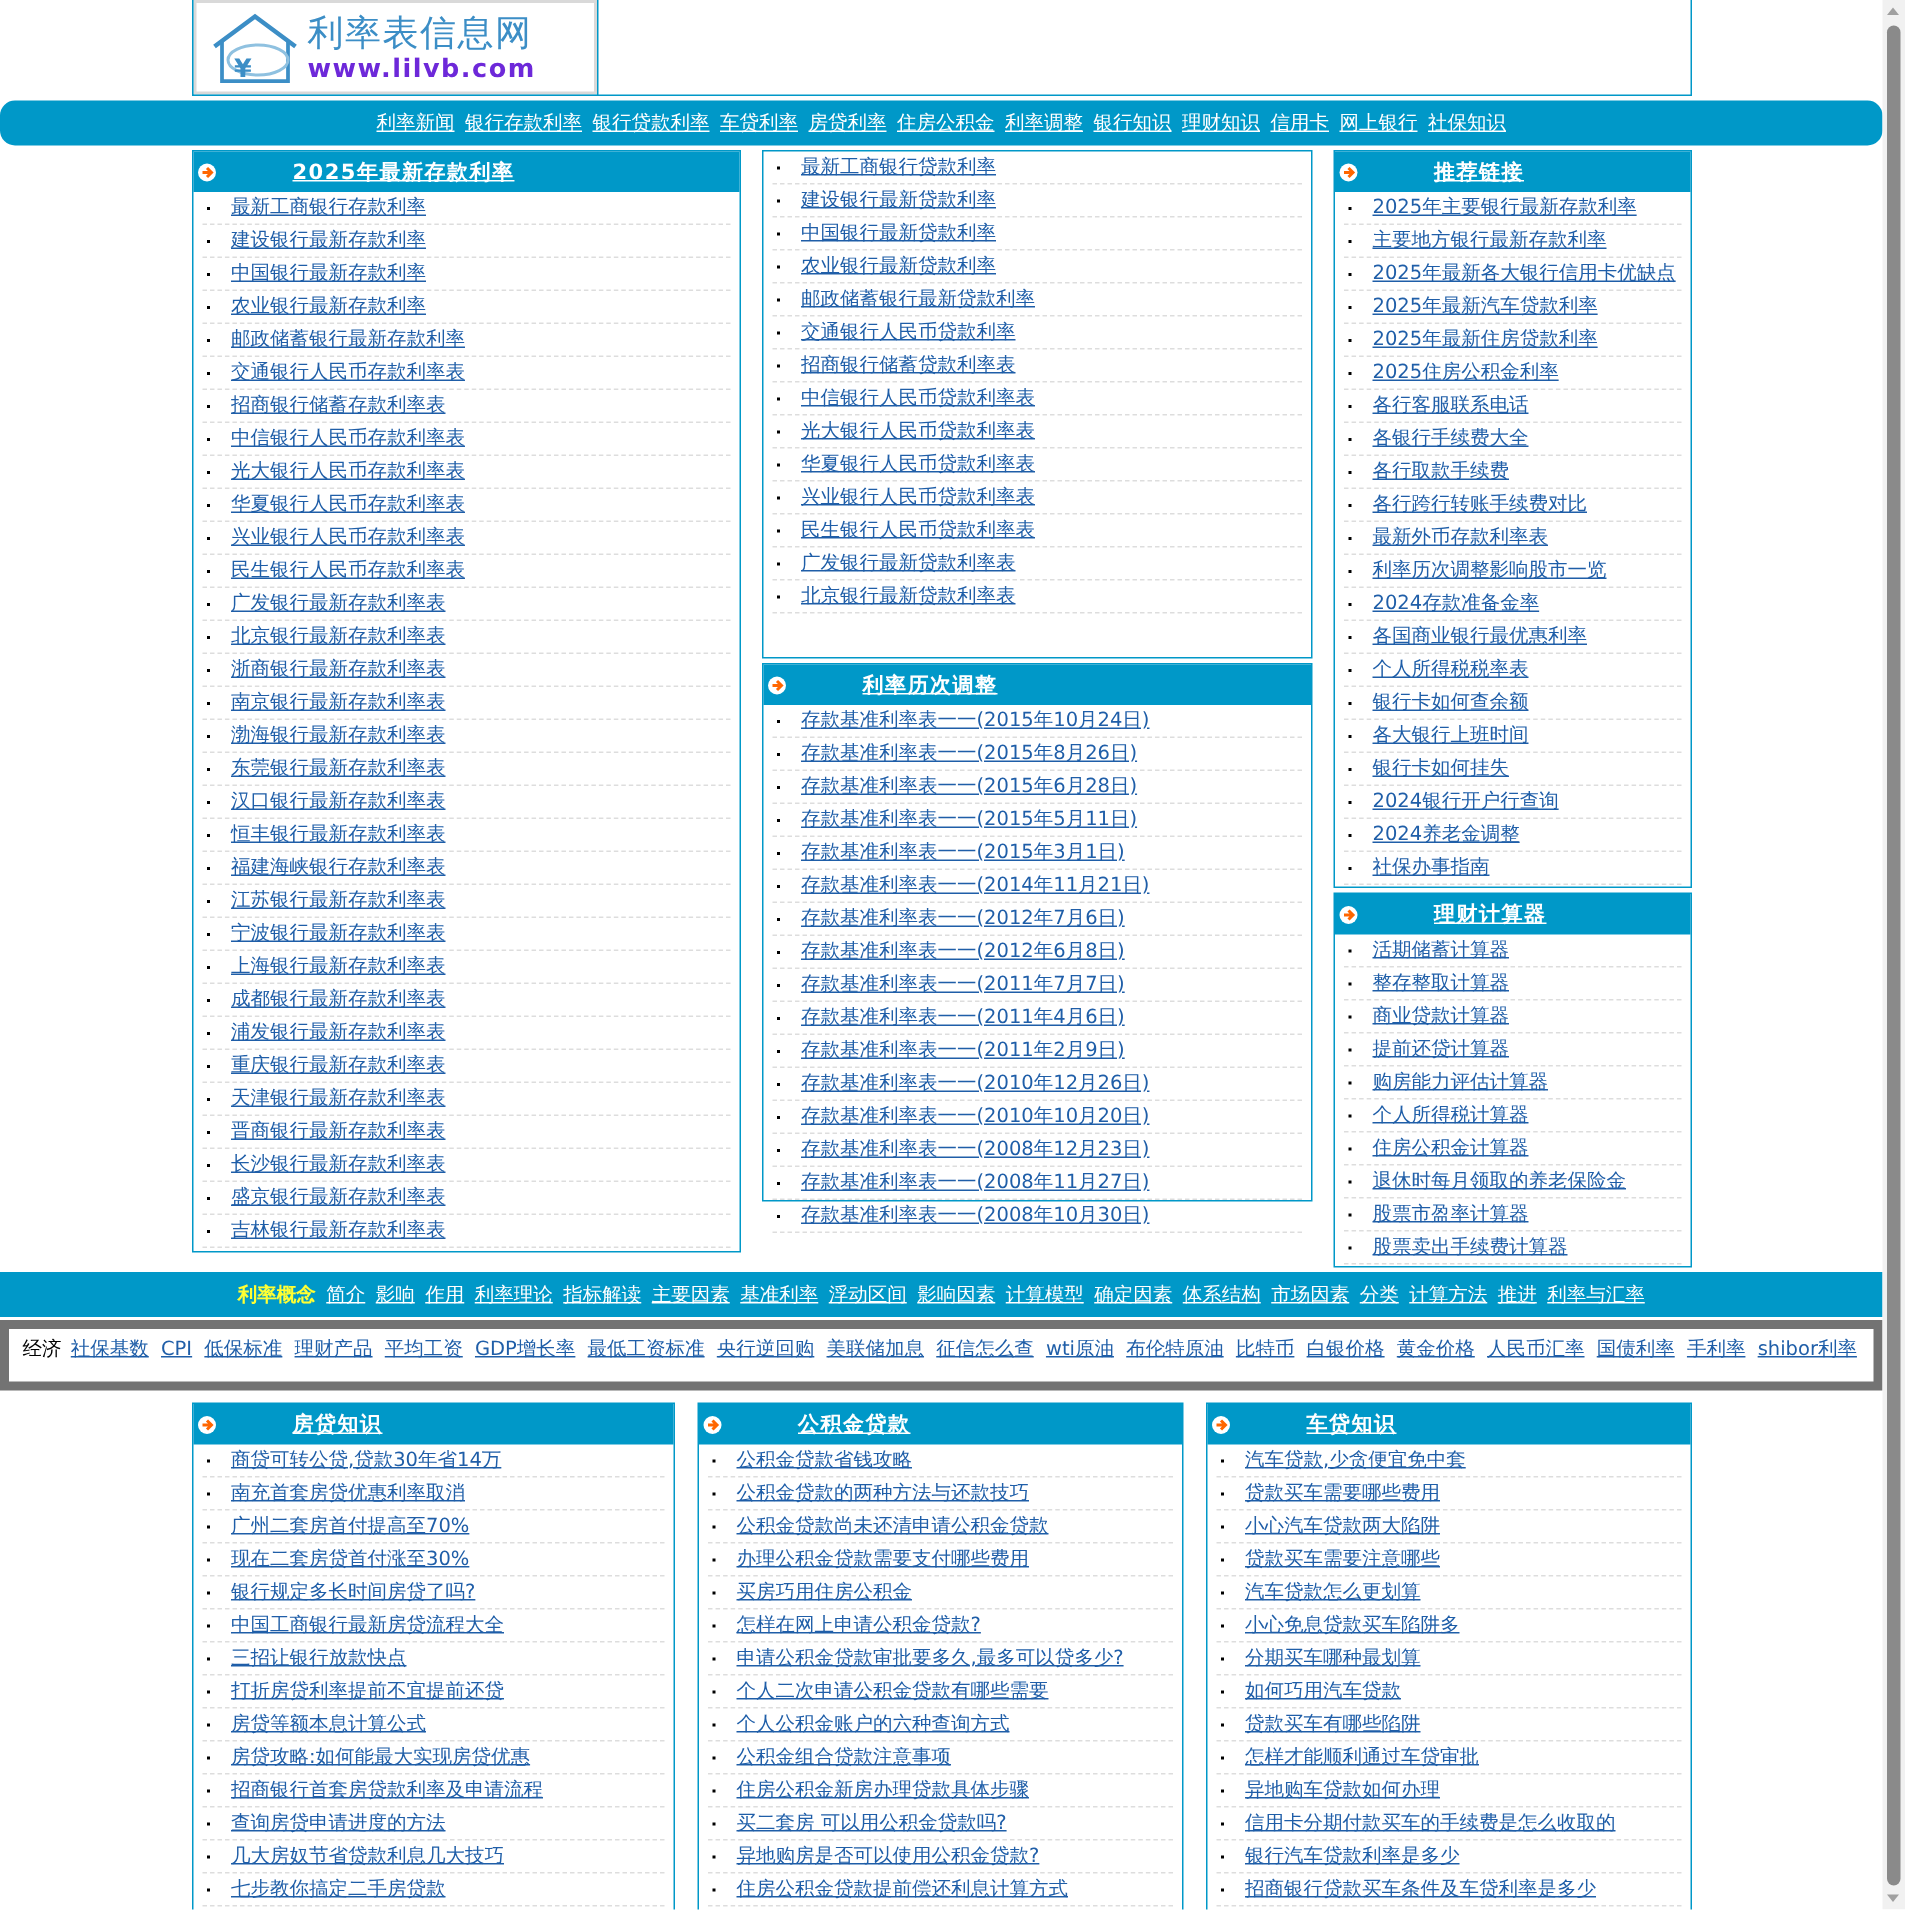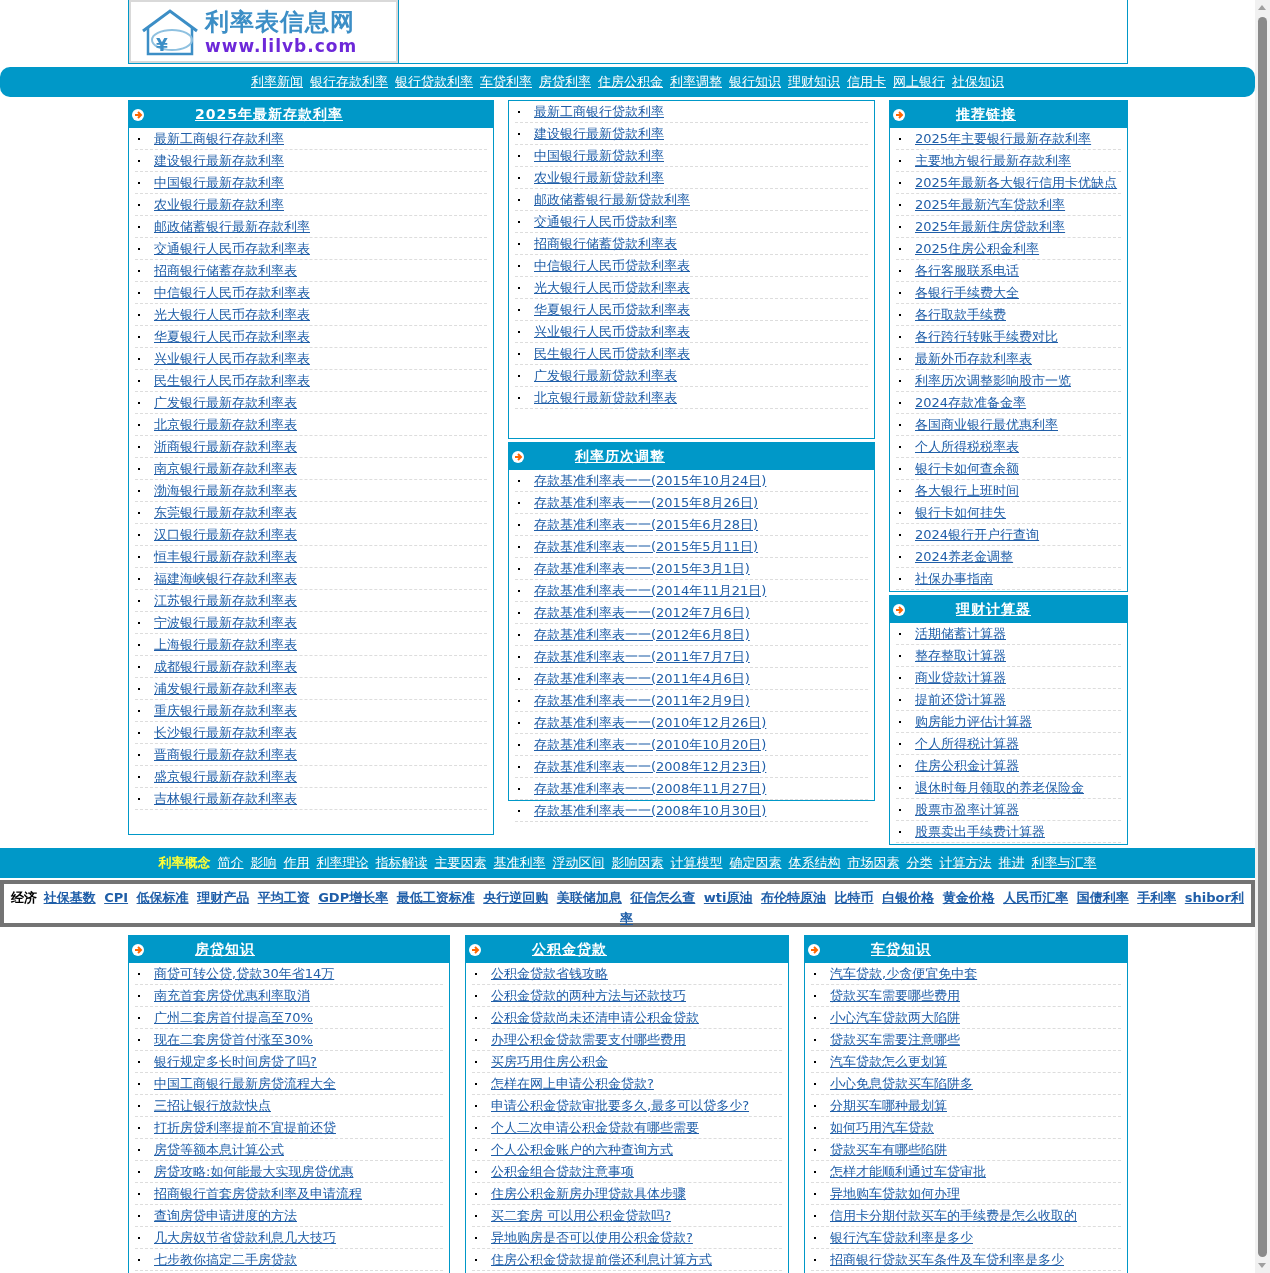--- a/index.html
+++ b/index.html
@@ -4,41 +4,41 @@
 <style>
   * { box-sizing: border-box; margin: 0; padding: 0; }
   html, body { width: 1270px; height: 1273px; overflow: hidden; background: #fff; }
   body { font-family: "DejaVu Sans", "Liberation Sans", sans-serif; font-size: 13px; color: #000; position: relative; }
   a { color: #1f5ea8; text-decoration: underline; }
 
   .header { position: absolute; left: 128px; top: 0; width: 1000px; height: 64px; border: 1px solid #0098c8; border-top: none; }
   .logo { position: absolute; left: 0; top: 0; width: 269px; height: 63px; border: 2px solid #d9d9d9; outline: 1px solid #0098c8; background: #fff; display: flex; align-items: center; padding-left: 8px; }
   .logo-house { width: 62px; height: 50px; position: relative; }
   .logo-text { margin-left: 4px; display: flex; flex-direction: column; }
-  .logo-cn { font-size: 24px; font-weight: bold; color: #3c8ec6; letter-spacing: 1px; line-height: 28px; }
+  .logo-cn { font-size: 24px; font-weight: normal; color: #3c8ec6; letter-spacing: 1px; line-height: 28px; }
   .logo-url { font-size: 17px; font-weight: bold; color: #6d28d9; line-height: 20px; letter-spacing: 1px; }
 
   .topnav { position: absolute; left: 0; top: 67px; width: 1255px; height: 30px; background: #0098c8; display: flex; justify-content: center; align-items: center; gap: 7px; border-radius: 10px; }
   .topnav a { color: #fff; font-size: 13px; }
 
   .box { position: absolute; border: 1px solid #0098c8; background: #fff; }
   .box-head { height: 27px; background: #0098c8; display: flex; align-items: center; padding-left: 3px; gap: 44px; }
   .arrow { width: 12px; height: 12px; border-radius: 50%; background: #fff; display: inline-flex; align-items: center; justify-content: center; margin-right: 7px; }
   .arrow svg { width: 10px; height: 10px; }
   .box-head a { color: #fff; font-weight: bold; font-size: 14px; letter-spacing: 1px; }
   .box ul { list-style: none; padding: 0 6px 0 6px; }
   .box li { height: 22px; line-height: 21px; border-bottom: 1px dashed #ddd; display: flex; align-items: center; white-space: nowrap; overflow: hidden; }
   .box li .dot { width: 2px; height: 2px; background: #000; margin: 0 14px 0 3px; flex: none; }
   .box li a { font-size: 13px; }
 
   .bar2 { position: absolute; left: 0; top: 848px; width: 1255px; height: 30px; background: #0098c8; display: flex; justify-content: center; align-items: center; gap: 7px; }
   .bar2 .concept { color: #ffff33; font-weight: bold; }
   .bar2 a { color: #fff; }
 
-  .econ { position: absolute; left: 0; top: 880px; width: 1255px; height: 47px; border: 4px solid #737373; padding: 3px 4px; text-align: center; line-height: 21px; font-weight: bold; }
+  .econ { position: absolute; left: 0; top: 880px; width: 1255px; height: 47px; border: 6px solid #737373; padding: 3px 4px; text-align: center; line-height: 21px; }
   .econ .lbl { color: #000; }
   .econ a { margin: 0 2px; }
 
   .scrollbar { position: absolute; right: 0; top: 0; width: 15px; height: 1273px; background: #f1f1f1; }
   .scroll-up, .scroll-down { position: absolute; left: 3px; width: 0; height: 0; border-left: 4px solid transparent; border-right: 4px solid transparent; }
   .scroll-up { top: 5px; border-bottom: 5px solid #a0a0a0; }
   .scroll-down { bottom: 5px; border-top: 5px solid #a0a0a0; }
   .scroll-thumb { position: absolute; left: 3px; top: 17px; width: 9px; height: 1240px; background: #8a8a8a; border-radius: 5px; }
 </style>
 </head>
@@ -189,25 +189,29 @@
       <li>
         <span class="dot"></span>
         <a href="#">浦发银行最新存款利率表</a>
       </li>
       <li>
         <span class="dot"></span>
         <a href="#">重庆银行最新存款利率表</a>
       </li>
       <li>
         <span class="dot"></span>
+        <a href="#">天津银行最新存款利率表</a>
+      </li>
+      <li>
+        <span class="dot"></span>
+        <a href="#">晋商银行最新存款利率表</a>
+      </li>
+      <li>
+        <span class="dot"></span>
         <a href="#">长沙银行最新存款利率表</a>
-      </li>
-      <li>
-        <span class="dot"></span>
-        <a href="#">晋商银行最新存款利率表</a>
       </li>
       <li>
         <span class="dot"></span>
         <a href="#">盛京银行最新存款利率表</a>
       </li>
       <li>
         <span class="dot"></span>
         <a href="#">吉林银行最新存款利率表</a>
       </li>
     </ul>

